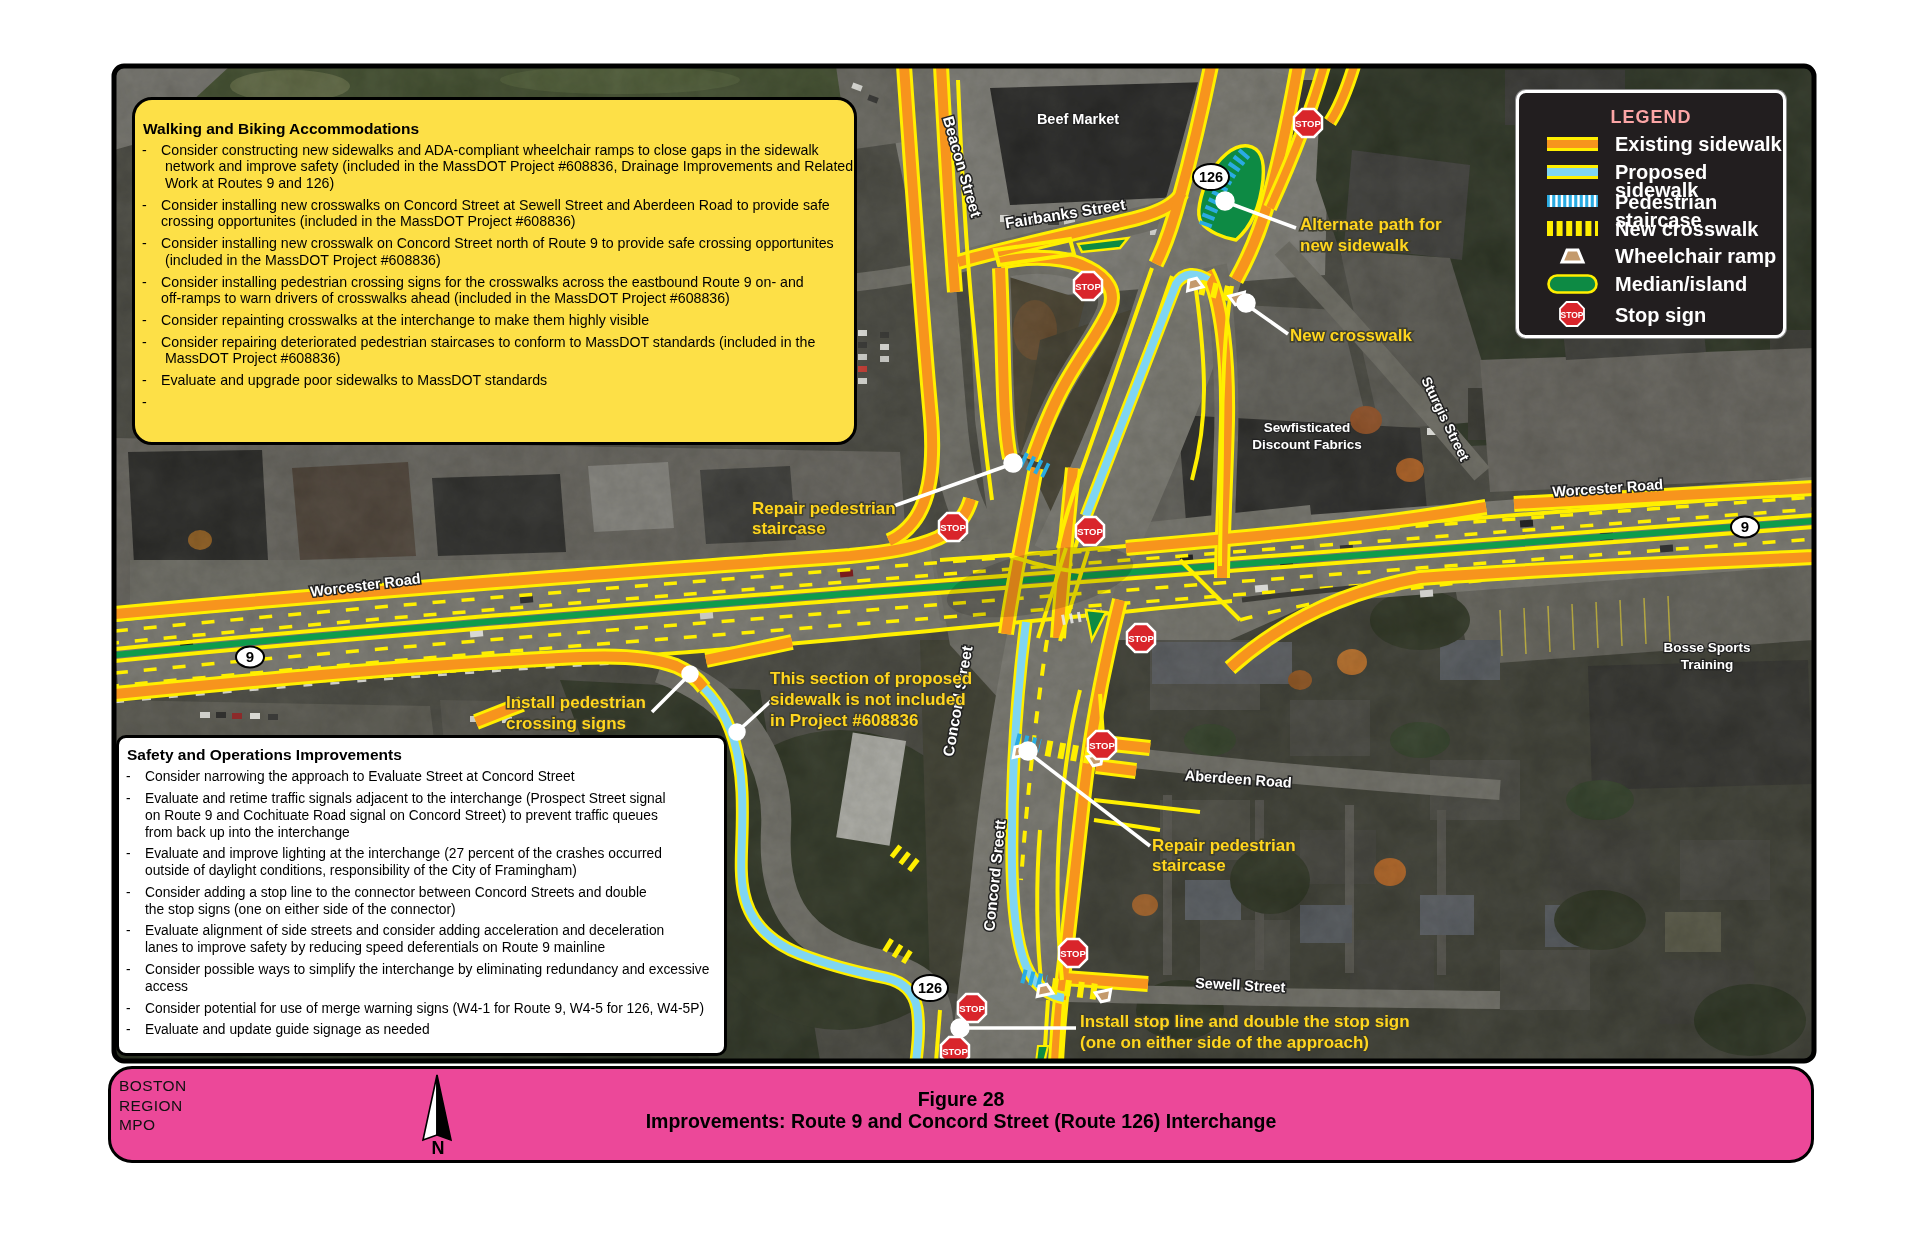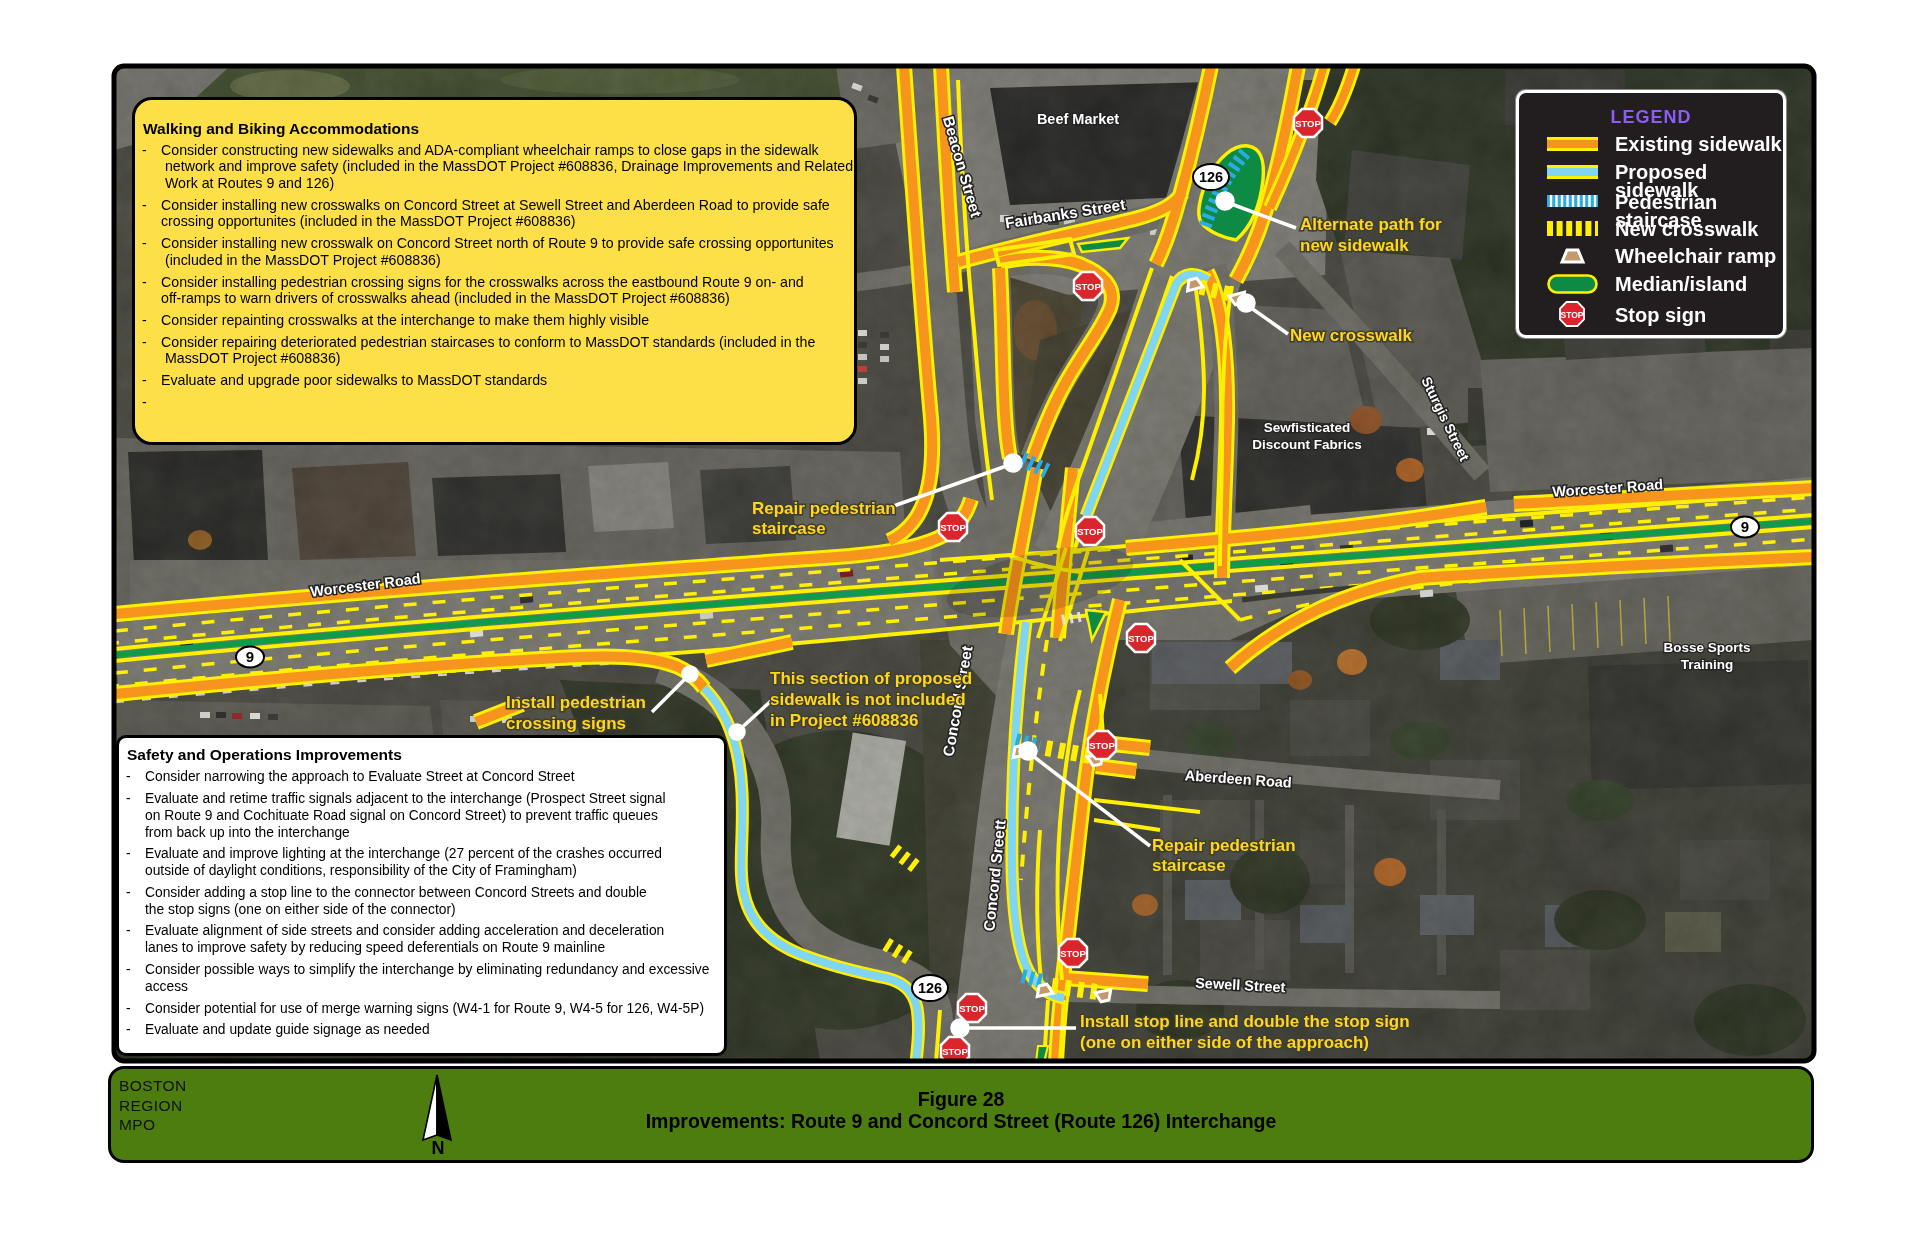--- a/index.html
+++ b/index.html
@@ -5,25 +5,25 @@
 .abs{position:absolute}
 #box1{left:132px;top:97px;width:714px;height:324px;background:#fde047;border:3px solid #000;border-radius:20px;padding:18px 0 0 5px;overflow:hidden}
 #box2{left:116px;top:735px;width:600px;height:297px;background:#fff;border:3px solid #000;border-radius:10px;padding:6px 0 12px 5px;overflow:hidden}
 .bh{font-weight:bold;font-size:15.5px;color:#000;margin:2px 0 4px 3px}
 #box1 .bl{font-size:14.2px;line-height:16.4px;margin:0 0 5.6px 0}
 #box2 .bl{font-size:13.8px;line-height:17px;margin:0 0 4.6px 0}
 .bl{color:#000;display:flex;white-space:nowrap}
 .bl .d{width:19px;flex:none;padding-left:2px}
 .bl .t{flex:none}
 #legend{left:1516px;top:90px;width:264px;height:242px;background:#221e1f;border:3px solid #fff;border-radius:10px;box-shadow:0 0 0 1px #888}
-#legend .ttl{color:#8b5cf6;font-weight:bold;font-size:18px;letter-spacing:1px;text-align:center;margin-top:14px}
+#legend .ttl{color:#fca5a5;font-weight:bold;font-size:18px;letter-spacing:1px;text-align:center;margin-top:14px}
 .lrow{position:absolute;left:0;width:100%;height:22px}
 .lsw{position:absolute;left:28px;width:51px}
 .ltx{position:absolute;left:96px;color:#fff;font-weight:bold;font-size:20px;line-height:18px}
-#bbar{left:108px;top:1066px;width:1700px;height:91px;background:#4d7c0f;border:3px solid #000;border-radius:16px}
+#bbar{left:108px;top:1066px;width:1700px;height:91px;background:#ec4899;border:3px solid #000;border-radius:24px}
 #mpo{position:absolute;left:8px;top:7px;font-size:15.5px;line-height:19.5px;color:#111;letter-spacing:.4px}
 #figt{position:absolute;left:0;right:0;top:19px;text-align:center;font-weight:bold;font-size:19.5px;line-height:22px;color:#000}
 #cred{position:absolute;right:14px;top:13px;text-align:right;font-style:italic;font-size:13.5px;line-height:20.5px;color:#000}
 </style></head>
 <body>
 
 <svg class="abs" style="left:0;top:0" width="1913" height="1238" viewBox="0 0 1913 1238">
 <defs>
 <clipPath id="mapclip">
         <rect x="114" y="66" width="1700" height="995" rx="10"></rect>

